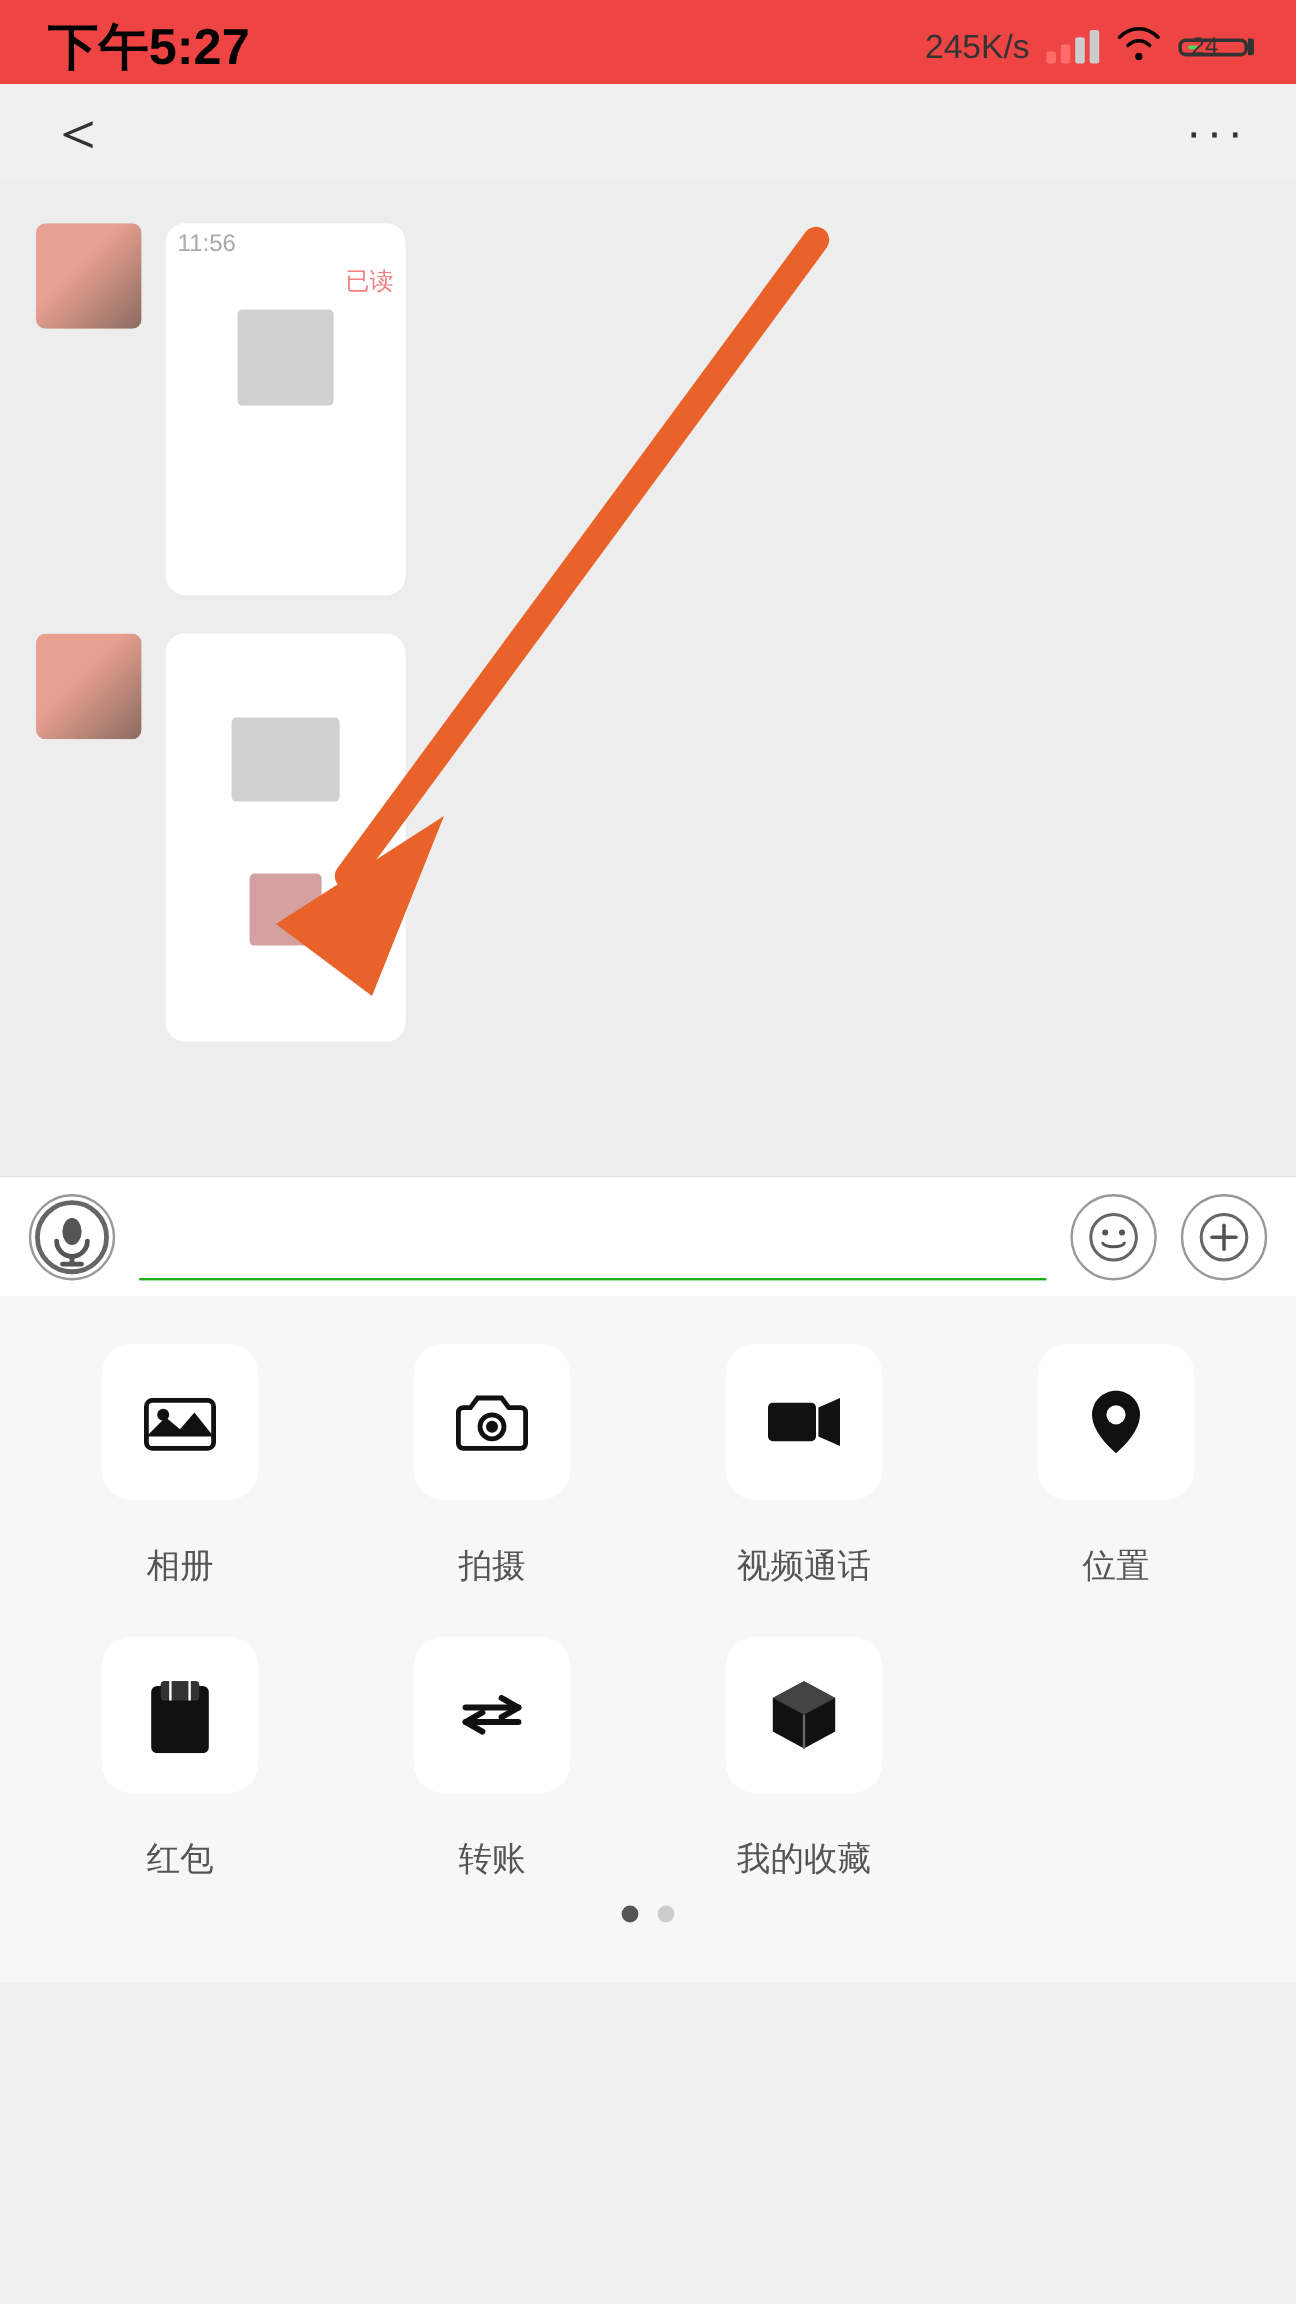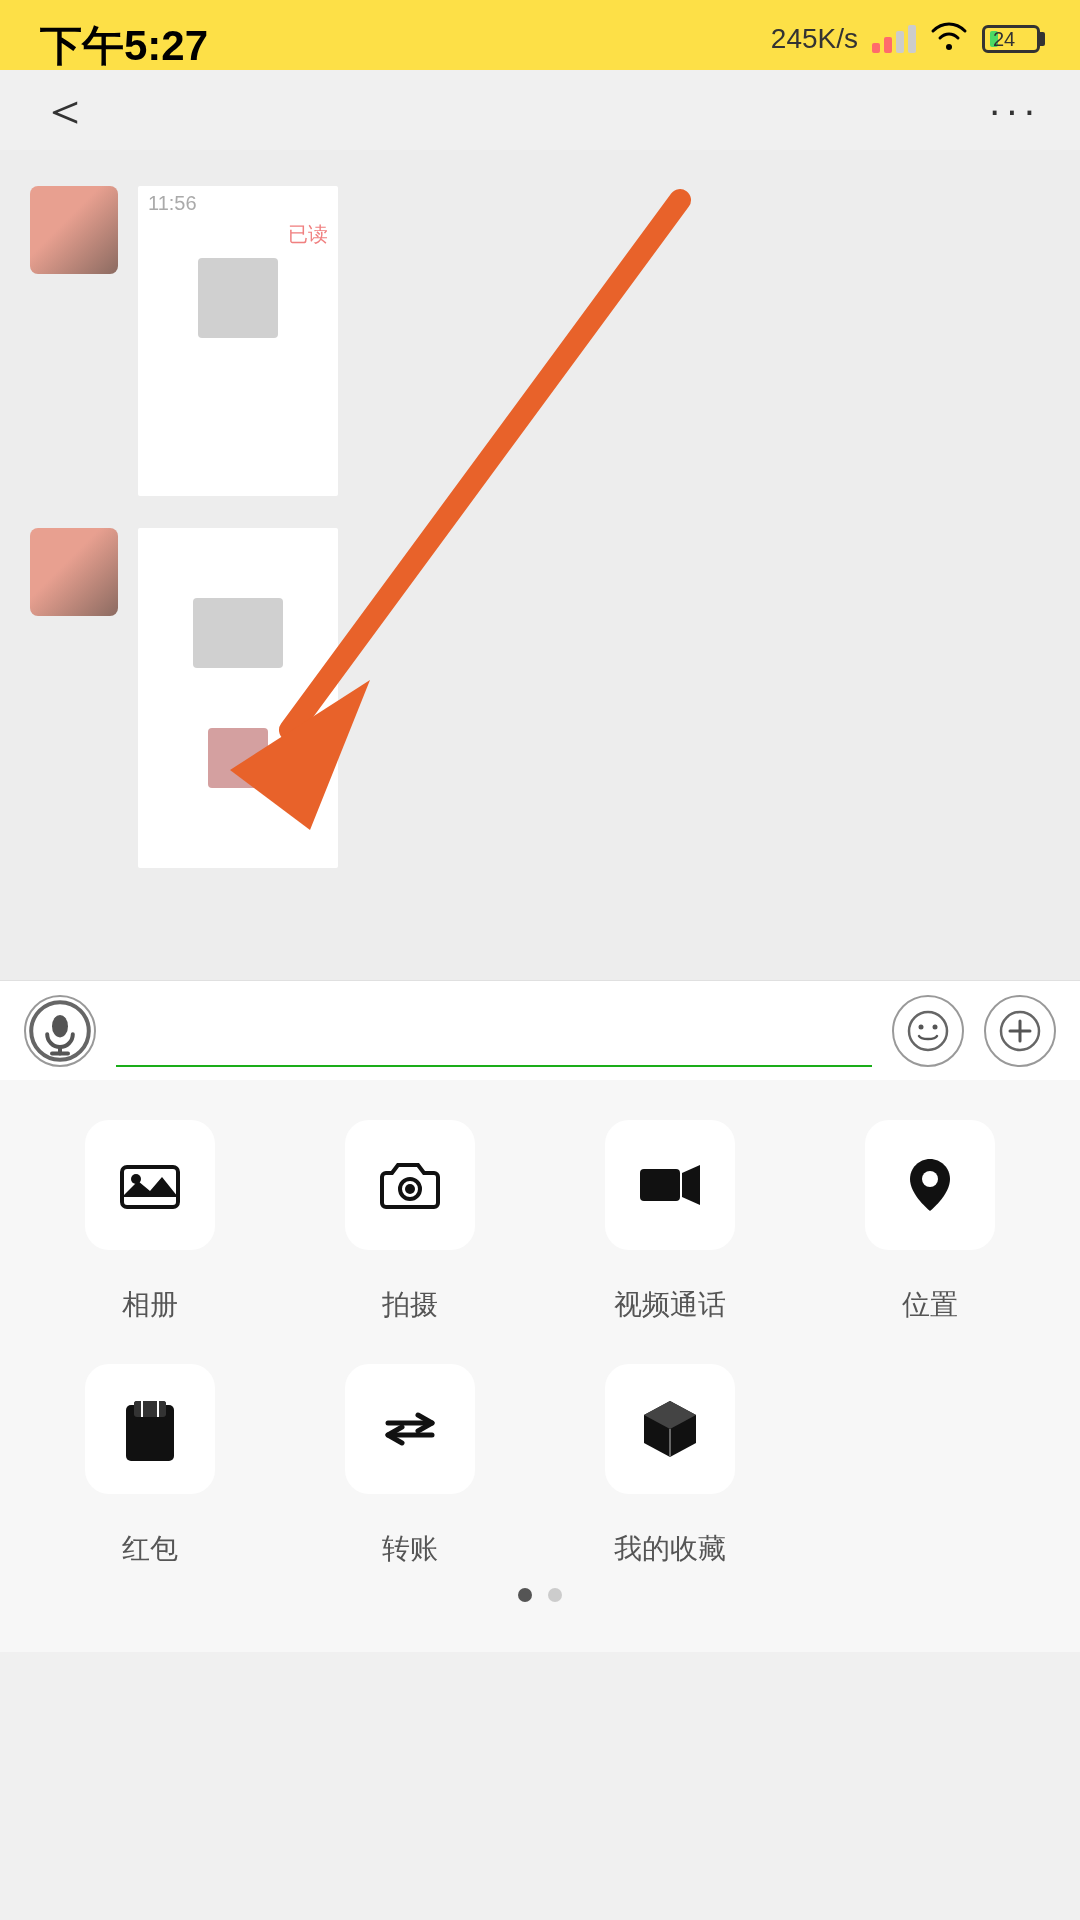--- a/index.html
+++ b/index.html
@@ -10,22 +10,23 @@
       background: #f0f0f0;
       font-family: -apple-system, 'PingFang SC', 'Helvetica Neue', sans-serif;
       overflow: hidden;
       position: relative;
     }
 
     
     .status-bar {
       display: flex;
       justify-content: space-between;
+      align-items: center;
       padding: 18px 40px 10px;
-      background: #fde047;
+      background: #ef4444;
       height: 70px;
     }
     .status-time {
       font-size: 42px;
       font-weight: 600;
       color: #000;
     }
     .status-right {
       display: flex;
       align-items: center;
@@ -51,21 +52,21 @@
     .signal-bar.b3 { height: 22px; background: #ccc; }
     .signal-bar.b4 { height: 28px; background: #ccc; }
     .wifi-icon { font-size: 32px; color: #000; }
     .battery {
       display: flex;
       align-items: center;
       border: 3px solid #333;
       border-radius: 6px;
       padding: 3px 5px;
       position: relative;
-      height: 28px;
+      height: 15px;
       width: 58px;
     }
     .battery::after {
       content: '';
       position: absolute;
       right: -8px;
       top: 50%;
       transform: translateY(-50%);
       width: 5px;
       height: 14px;
@@ -130,21 +131,21 @@
       flex-shrink: 0;
       overflow: hidden;
     }
     .avatar-img {
       width: 100%;
       height: 100%;
       background: linear-gradient(135deg, #e8a090 40%, #8b6b61 100%);
     }
     .message-bubble-img {
       background: #fff;
-      border-radius: 2px;
+      border-radius: 16px;
       overflow: hidden;
       position: relative;
     }
     .msg1-bubble {
       width: 200px;
       height: 310px;
     }
     .msg2-bubble {
       width: 200px;
       height: 340px;

